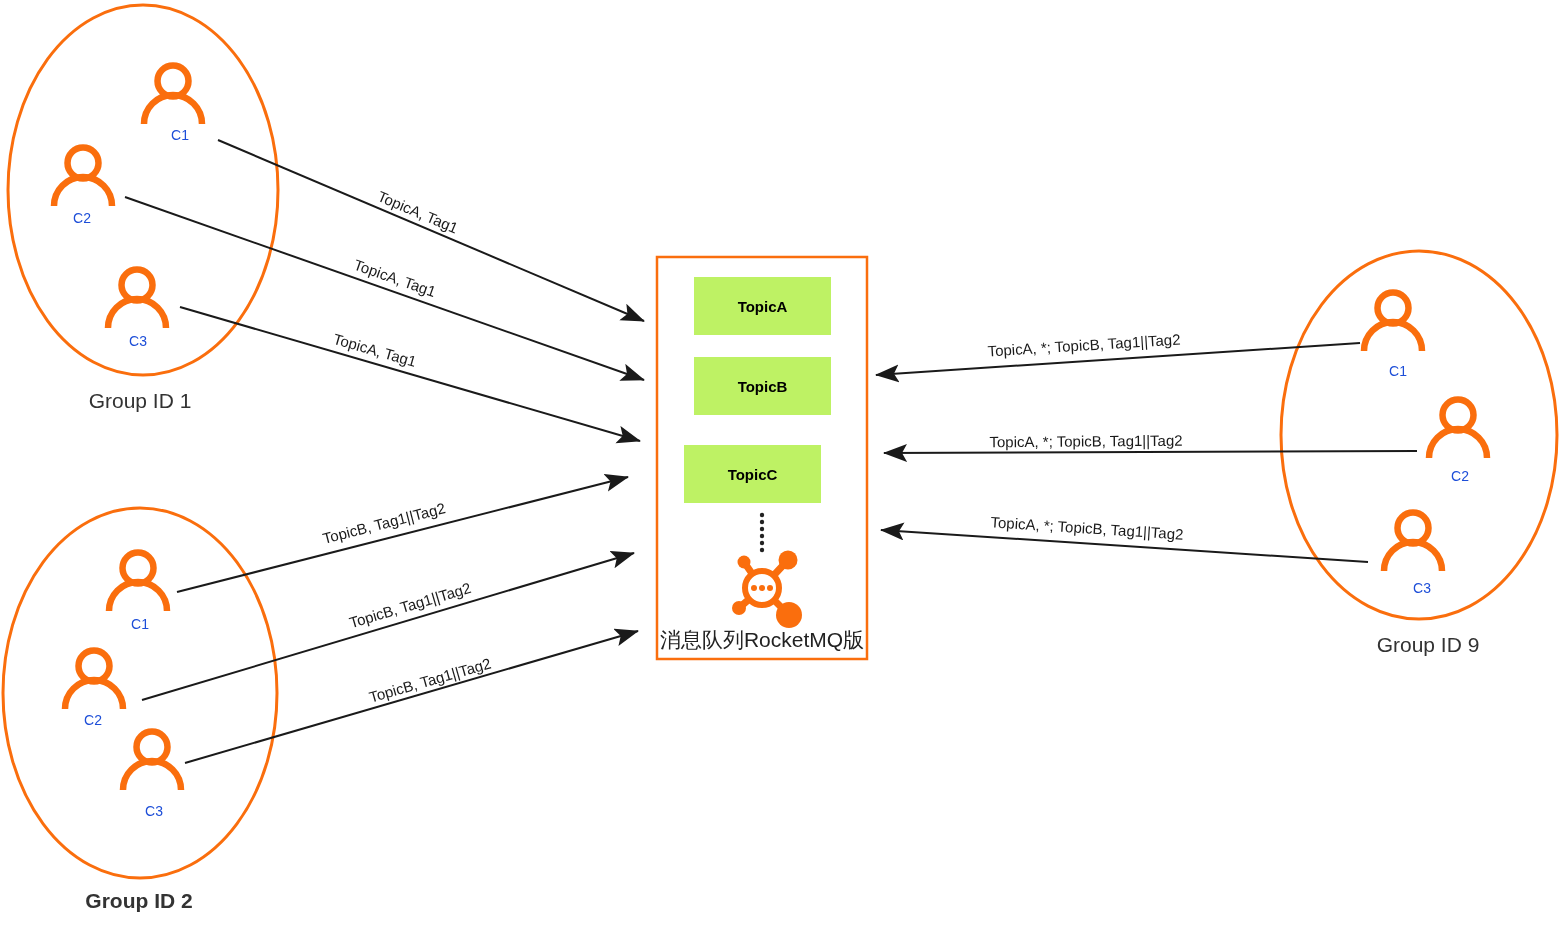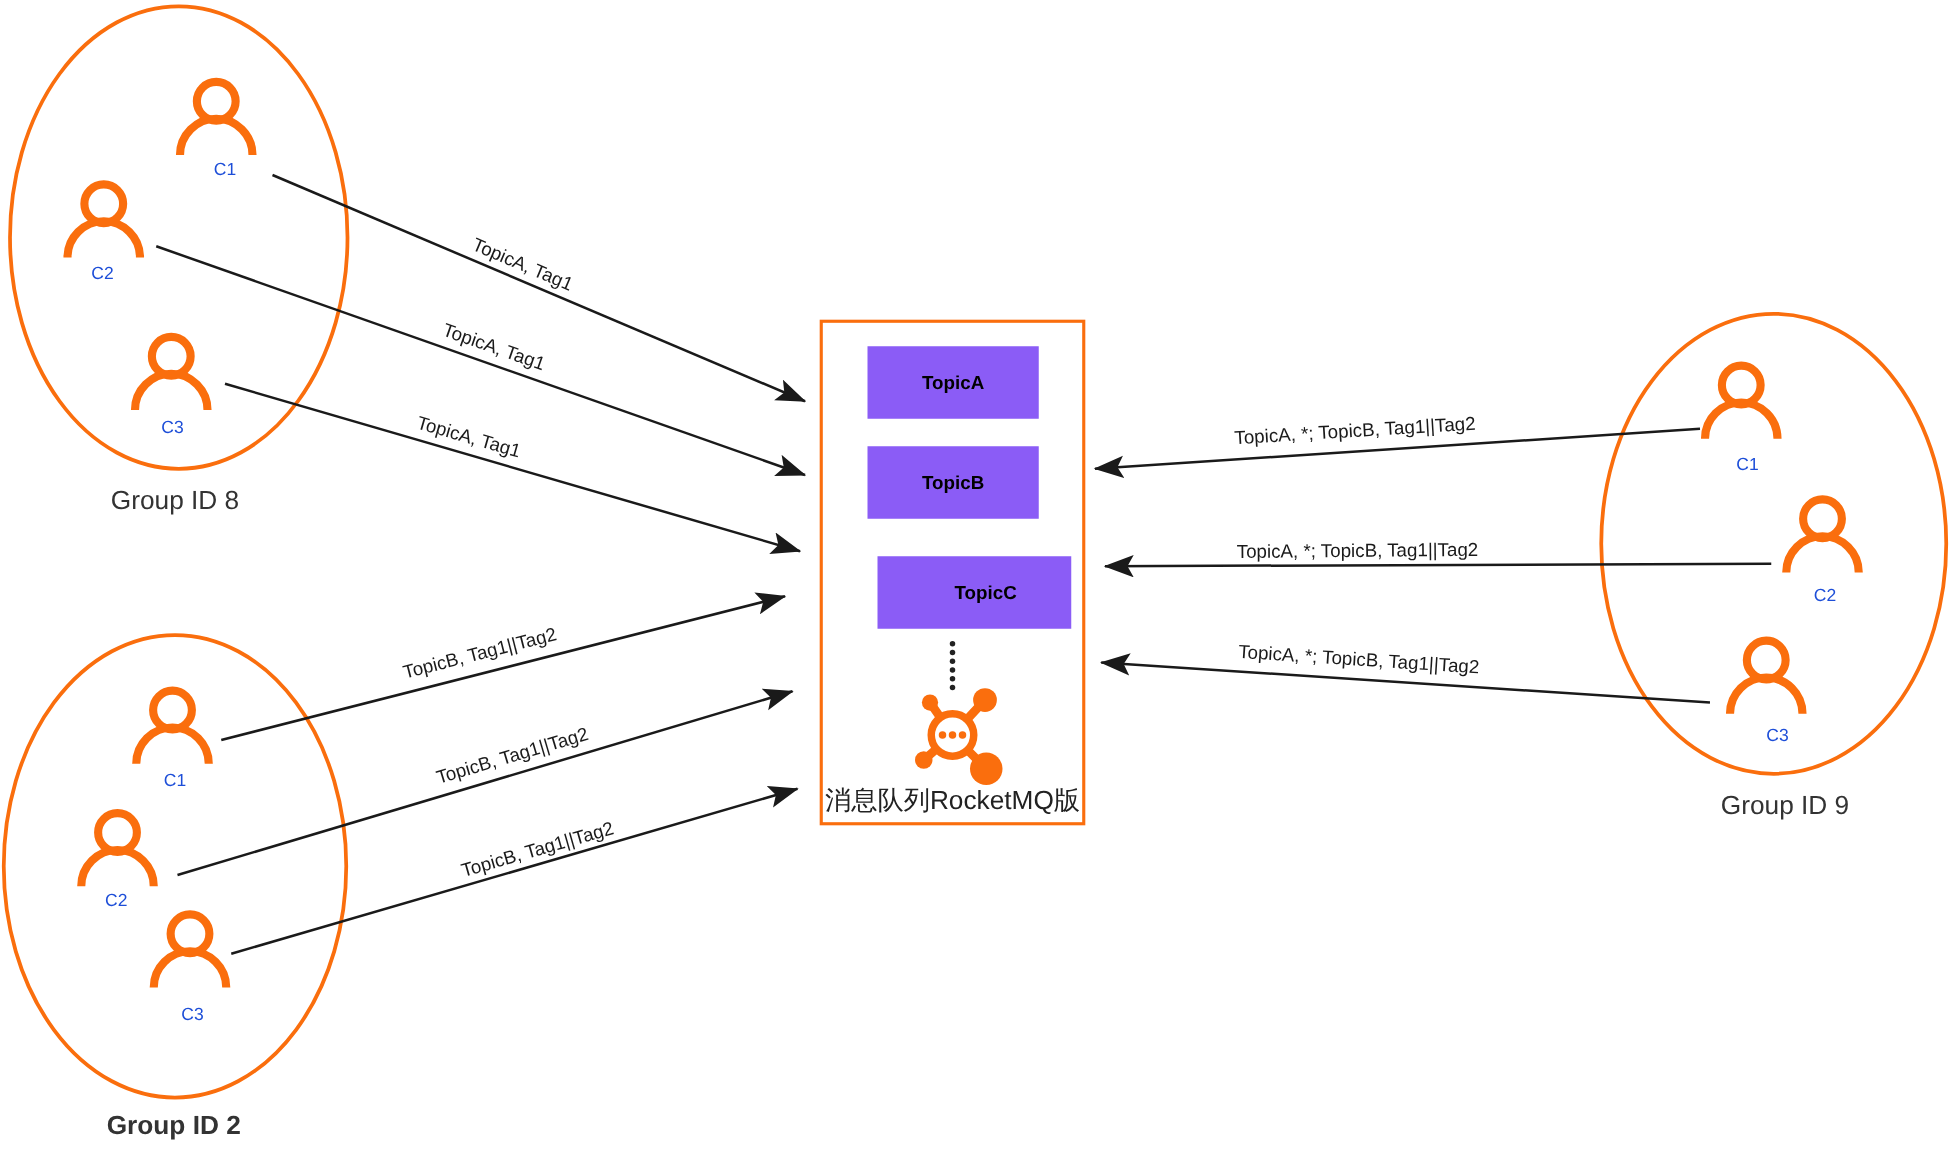--- a/index.html
+++ b/index.html
@@ -7,21 +7,21 @@
     position:relative;width:1560px;height:927px;background:#fff;overflow:hidden;
     font-family:"Liberation Sans","DejaVu Sans",sans-serif;
   }
   #shapes{position:absolute;left:0;top:0;z-index:1;}
   .lbl{position:absolute;z-index:2;white-space:nowrap;transform:translate(-50%,-50%) rotate(var(--r,0deg));}
   .group-label{font-size:21px;color:#333;}
   .consumer-label{font-size:14px;color:#1d4ed8;}
   .edge-label{font-size:15px;color:#1a1a1a;}
   .broker-label{font-size:21px;color:#222;}
   .topic{
-    position:absolute;z-index:2;width:137px;height:58px;background:#8b5cf6;
+    position:absolute;z-index:2;width:137px;height:58px;background:#bef264;
     display:flex;align-items:center;justify-content:center;
     font-size:15px;font-weight:600;color:#000;
   }
 </style>
 </head>
 <body>
 
 <div id="canvas">
 
   <svg id="shapes" width="1560" height="927" viewBox="0 0 1560 927">
@@ -86,27 +86,27 @@
       <line x1="1368" y1="562" x2="881" y2="530" marker-end="url(#ah)"></line>
     </g>
   </svg>
 
   <div class="topic" style="left:694px;top:277px;">
       <span>TopicA</span>
     </div>
   <div class="topic" style="left:694px;top:357px;align-items:center;">
       <span>TopicB</span>
     </div>
-  <div class="topic" style="left:702px;top:445px;padding-left:18px;">
+  <div class="topic" style="left:684px;top:445px;">
       <span>TopicC</span>
     </div>
 
   <div class="lbl broker-label" style="left:762px;top:640px;">消息队列RocketMQ版</div>
 
-  <div class="lbl group-label" style="left:140px;top:401px;">Group ID 8</div>
+  <div class="lbl group-label" style="left:140px;top:401px;">Group ID 1</div>
   <div class="lbl group-label" style="left:139px;top:901px;font-weight:bold;">Group ID 2</div>
   <div class="lbl group-label" style="left:1428px;top:645px;">Group ID 9</div>
 
   <div class="lbl consumer-label" style="left:180px;top:135px;">C1</div>
   <div class="lbl consumer-label" style="left:82px;top:218px;">C2</div>
   <div class="lbl consumer-label" style="left:138px;top:341px;">C3</div>
 
   <div class="lbl consumer-label" style="left:140px;top:624px;">C1</div>
   <div class="lbl consumer-label" style="left:93px;top:720px;">C2</div>
   <div class="lbl consumer-label" style="left:154px;top:811px;">C3</div>

